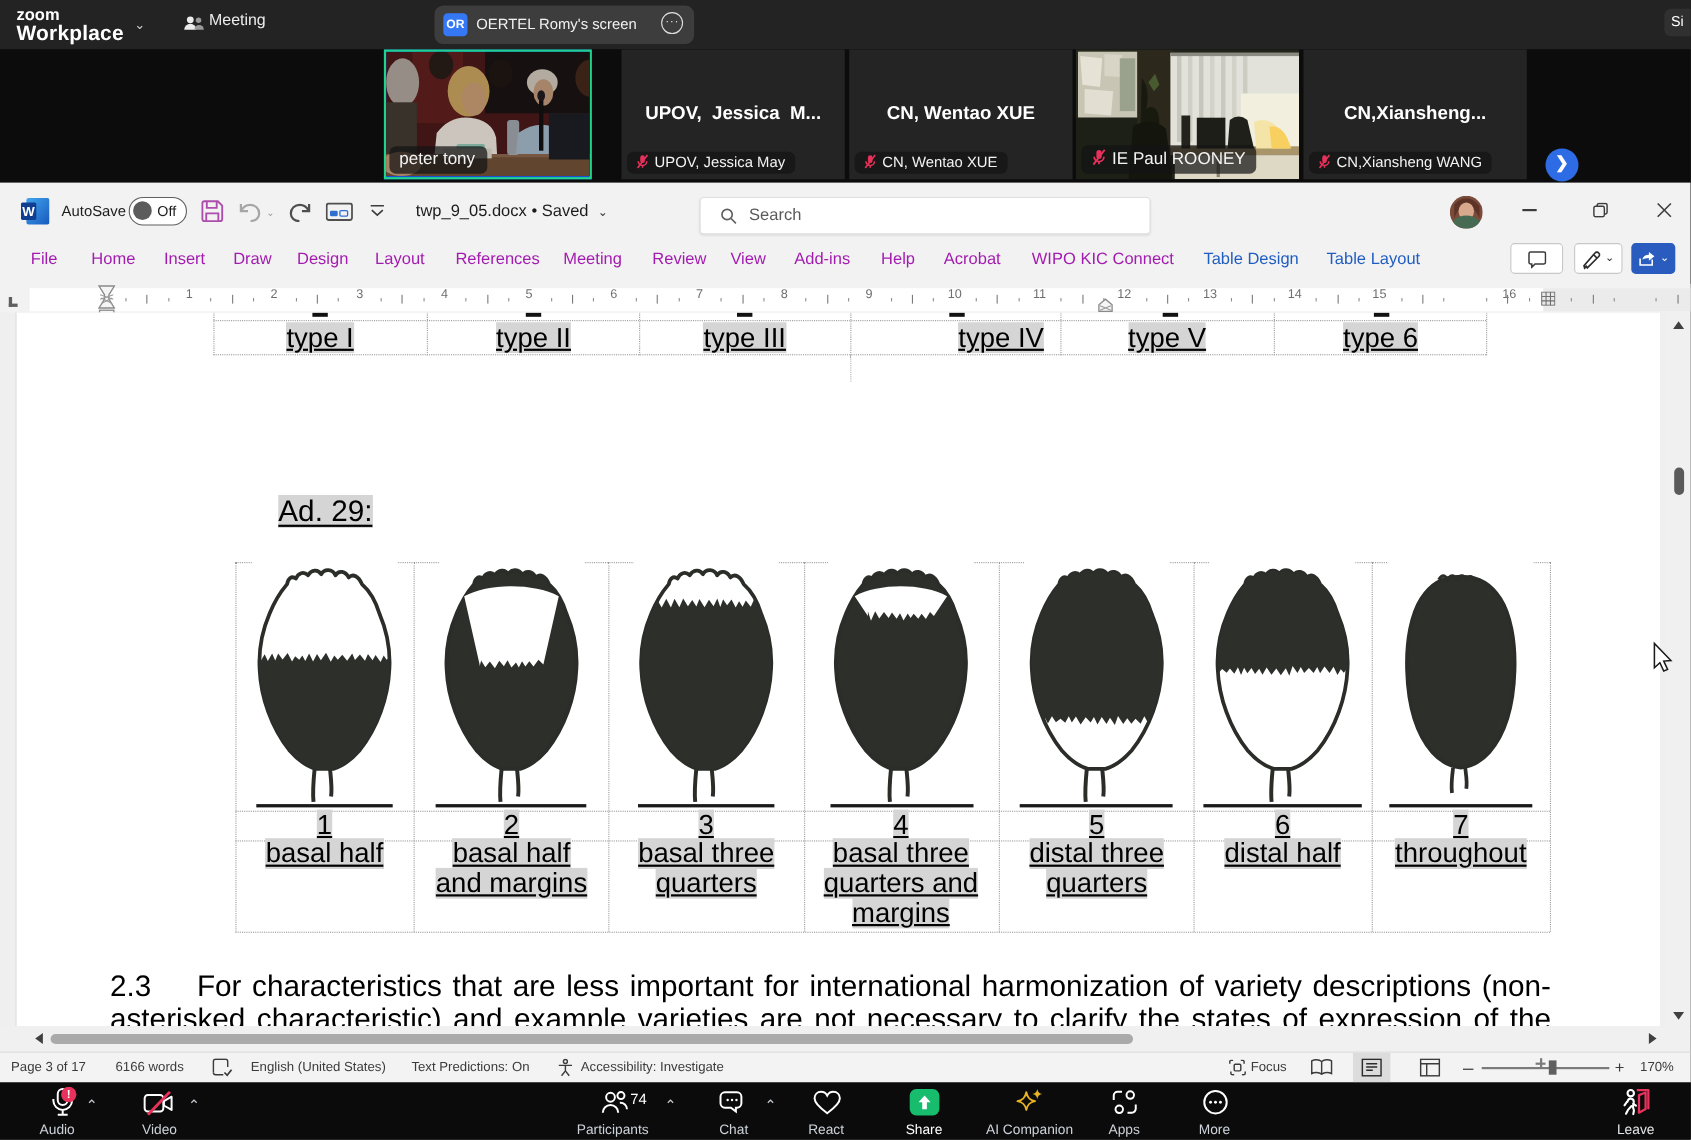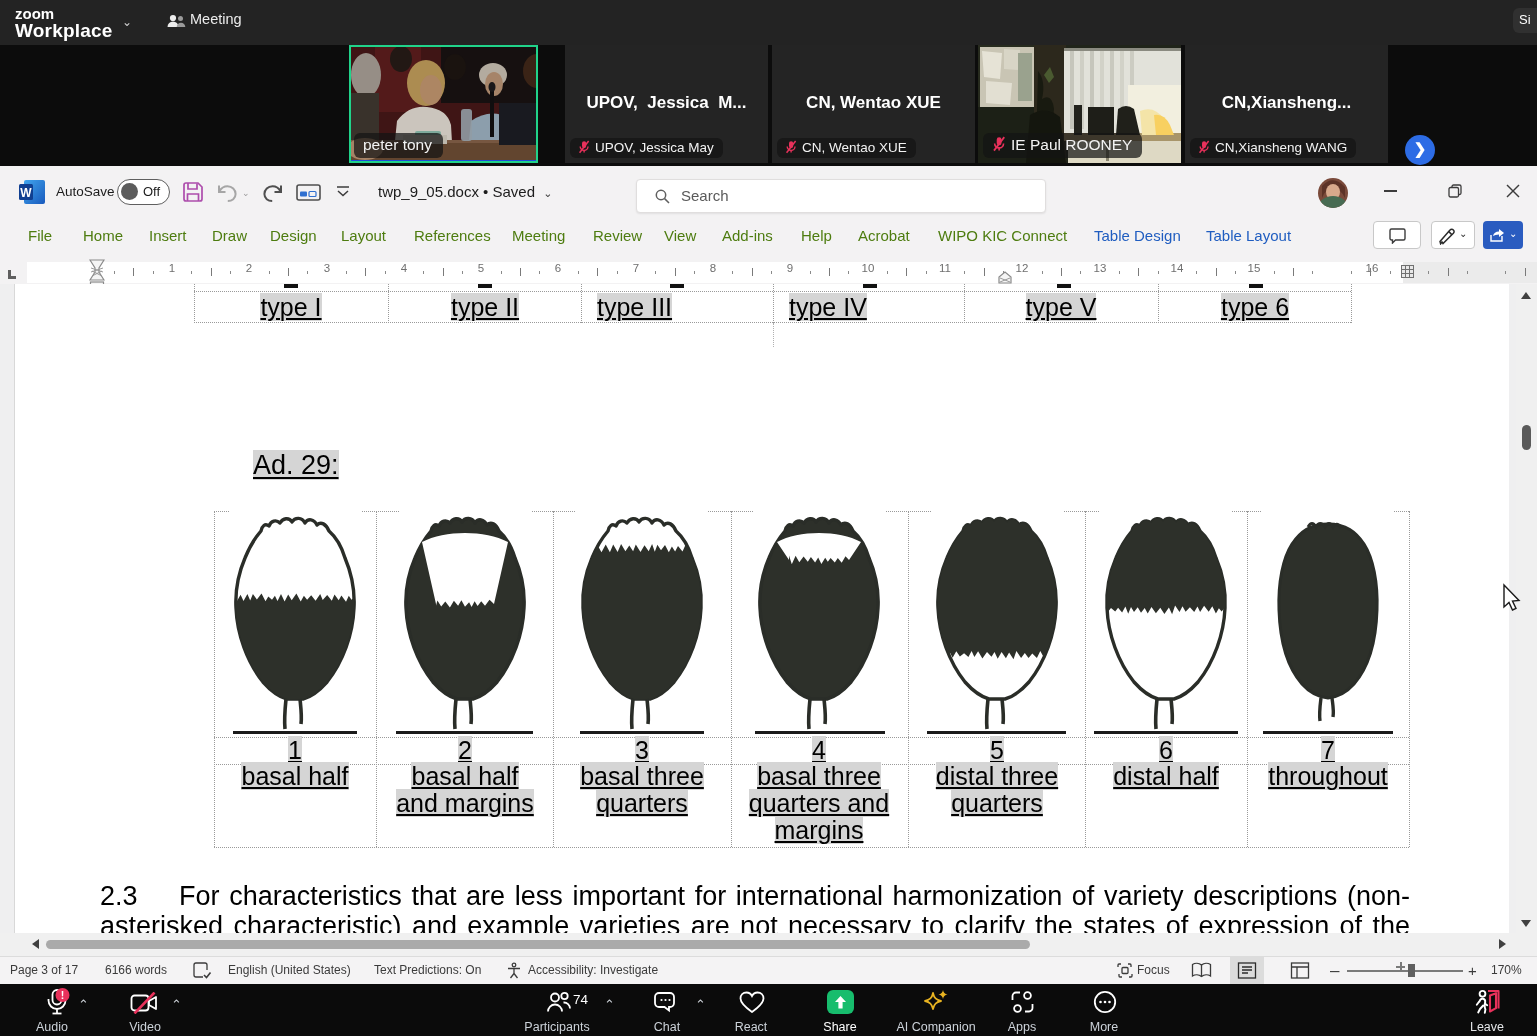--- a/index.html
+++ b/index.html
@@ -31,21 +31,21 @@
   .micsvg { margin-right:4px; vertical-align:-2px; }
   .nextbtn { left:1405px; top:90px; width:30px; height:30px; border-radius:50%; background:#2d6ce5;
      color:#fff; font-size:15px; text-align:center; line-height:28px; font-weight:700; }
 
   
   #word { left:0; top:166px; width:1537px; height:818px; background:#f3f2f3; }
   .ttext { color:#1c1c1c; font-size:15px; }
   #searchbox { left:636px; top:13px; width:410px; height:34px; background:#fff;
      border:1px solid #e0dede; border-radius:4px; box-shadow:0 1px 2px rgba(0,0,0,0.08); }
   #tabs { left:0; top:52px; width:1537px; height:40px; }
-  .tab { top:9px; color:#4d7c0f; font-size:15px; white-space:nowrap; }
+  .tab { top:9px; color:#a21caf; font-size:15px; white-space:nowrap; }
   .tabblue { color:#1f5dc0; }
 
   
   #ruler { left:0; top:92px; width:1537px; height:26px; background:#f3f2f3; }
   .rnum { position:absolute; top:4px; color:#6f6f6f; font-size:11.5px; }
 
   
   #doc { left:0; top:118px; width:1516px; height:649px; background:#efeff0; overflow:hidden; }
   #page { left:14px; top:0; width:1495px; height:649px; background:#fff; overflow:hidden; border-left:1px solid #d8d8d8; }
   .hl { background:#d5d5d5; }
@@ -72,20 +72,25 @@
         <div class="z2">Workplace</div>
       </div>
     <div class="abs chev" style="left:122px; top:15px;">⌄</div>
     <div class="abs" style="left:166px; top:13px;"><svg width="20" height="16" viewBox="0 0 20 16">
           <circle cx="7" cy="5" r="3.1" fill="#ececec"></circle>
           <path d="M1.5,14 a5.5,5.5 0 0 1 11,0 z" fill="#ececec"></path>
           <circle cx="14.5" cy="5.5" r="2.5" fill="#9a9a9a"></circle>
           <path d="M10.7,14 a4.3,4.3 0 0 1 8.6,0 z" fill="#9a9a9a"></path>
         </svg></div>
     <div class="meeting abs" style="left:190px;">Meeting</div>
+    <div class="pill abs">
+      <div class="orbadge abs">OR</div>
+      <div class="pilltext abs">OERTEL Romy's screen</div>
+      <div class="abs" style="left:206px; top:6px; width:20px; height:20px; border:1.4px solid #dedede; border-radius:50%; color:#dedede; text-align:center; line-height:17px; font-size:11px; letter-spacing:0.5px;">···</div>
+    </div>
     <div class="sibtn abs">Si</div>
   </div>
 
   <div id="strip" class="abs">
     <div class="tile abs" style="left:349px; width:189px; border:2.5px solid #20d38a; background:#1d4ed8;">
       <svg width="206" height="113" viewBox="0 0 206 113" style="position:absolute; left:0; top:0;">
         <rect x="0" y="0" width="206" height="113" fill="#451717"></rect>
         <rect x="24" y="0" width="46" height="65" fill="#5c1d1d"></rect>
         <rect x="90" y="0" width="100" height="56" fill="#151111"></rect>
         <rect x="190" y="0" width="16" height="60" fill="#4a1515"></rect>
@@ -418,22 +423,22 @@
       <div class="abs" style="left:179px; top:38px; width:1157px; height:0; border-top:1.5px dotted #9a9a9a;"></div>
       <div class="abs" style="left:758px; top:39px; width:0; height:24px; border-left:1.5px dotted #b0b0b0;"></div>
       <div class="abs" style="left:269px; top:0px; width:14px; height:4px; background:#111;"></div>
       <div class="abs" style="left:463px; top:0px; width:14px; height:4px; background:#111;"></div>
       <div class="abs" style="left:655px; top:0px; width:14px; height:4px; background:#111;"></div>
       <div class="abs" style="left:848px; top:0px; width:14px; height:4px; background:#111;"></div>
       <div class="abs" style="left:1042px; top:0px; width:14px; height:4px; background:#111;"></div>
       <div class="abs" style="left:1234px; top:0px; width:14px; height:4px; background:#111;"></div>
       <div class="abs" style="left:196px; top:9px; width:160px; text-align:center; font-size:25px; color:#000;"><span class="hl u2">type I</span></div>
       <div class="abs" style="left:390px; top:9px; width:160px; text-align:center; font-size:25px; color:#000;"><span class="hl u2">type II</span></div>
-      <div class="abs" style="left:582px; top:9px; width:160px; font-size:25px; color:#000;"><span class="hl u2">type III</span></div>
-      <div class="abs" style="left:774px; top:9px; width:160px; text-align:left; font-size:25px; color:#000;"><span class="hl u2">type IV</span></div>
+      <div class="abs" style="left:582px; top:9px; width:160px; text-align:center; font-size:25px; color:#000;"><span class="hl u2">type III</span></div>
+      <div class="abs" style="left:774px; top:9px; width:160px; text-align:right; font-size:25px; color:#000;"><span class="hl u2">type IV</span></div>
       <div class="abs" style="left:966px; top:9px; width:160px; text-align:center; font-size:25px; color:#000;"><span class="hl u2">type V</span></div>
       <div class="abs" style="left:1160px; top:9px; width:160px; text-align:center; font-size:25px; color:#000;"><span class="hl u2">type 6</span></div>
       <div class="abs" style="left:238px; top:166px; font-size:27px; color:#000;"><span class="hl u">Ad. 29:</span></div>
       <div class="abs" style="left:199px; top:227px; width:0; height:336px; border-left:1.5px dotted #9a9a9a;"></div>
       <div class="abs" style="left:361px; top:227px; width:0; height:336px; border-left:1.5px dotted #9a9a9a;"></div>
       <div class="abs" style="left:538px; top:227px; width:0; height:336px; border-left:1.5px dotted #9a9a9a;"></div>
       <div class="abs" style="left:716px; top:227px; width:0; height:336px; border-left:1.5px dotted #9a9a9a;"></div>
       <div class="abs" style="left:893px; top:227px; width:0; height:336px; border-left:1.5px dotted #9a9a9a;"></div>
       <div class="abs" style="left:1070px; top:227px; width:0; height:336px; border-left:1.5px dotted #9a9a9a;"></div>
       <div class="abs" style="left:1232px; top:227px; width:0; height:336px; border-left:1.5px dotted #9a9a9a;"></div>

